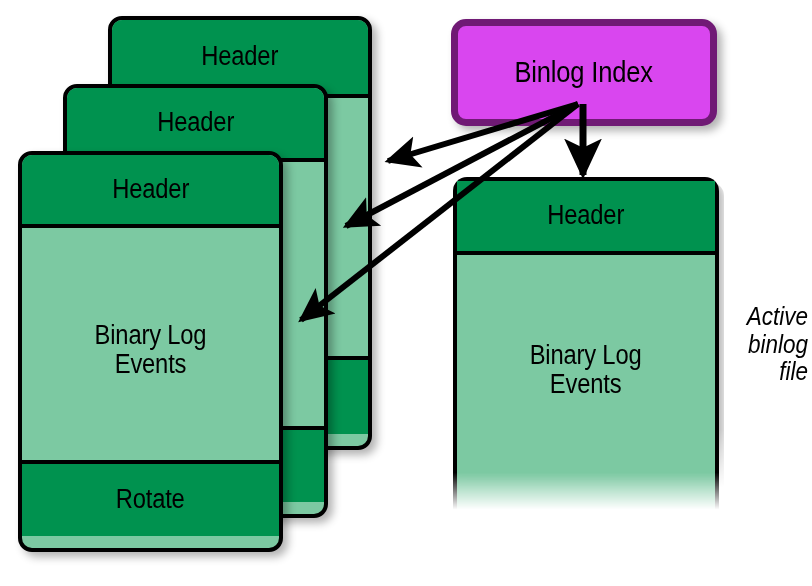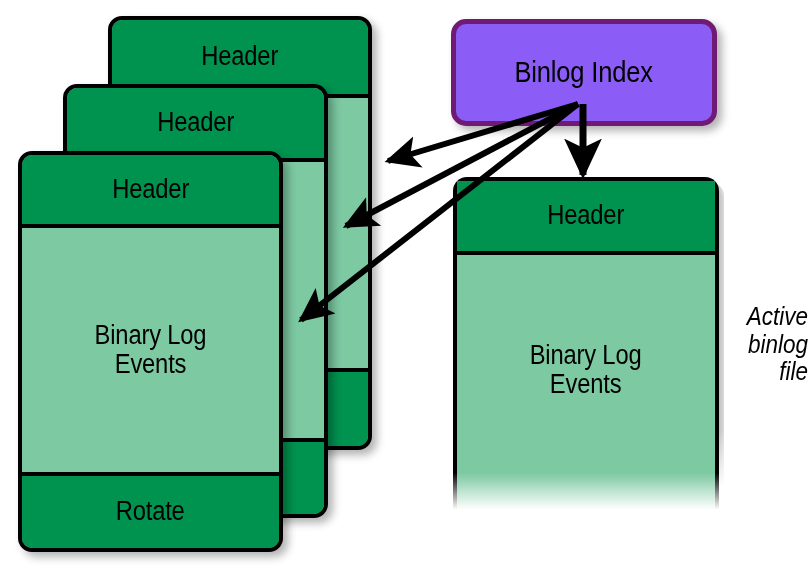--- a/index.html
+++ b/index.html
@@ -34,21 +34,21 @@
     background: #00924F;
     display: flex;
     align-items: center;
     justify-content: center;
   }
   .card .band.top {
     top: 0;
     border-bottom: 4px solid #000000;
   }
   .card .band.bottom {
-    bottom: 0;
+    bottom: 12px;
     border-top: 4px solid #000000;
     margin-top: 36px;
   }
   .card .body {
     position: absolute;
     left: 0;
     right: 0;
     display: flex;
     align-items: center;
     justify-content: center;
@@ -70,23 +70,23 @@
   .label.blue  { font-size: 29px; }
 
   
   #binlog-index {
     position: absolute;
     left: 451px;
     top: 19px;
     width: 266px;
     height: 107px;
     box-sizing: border-box;
-    border: 5px solid #701a75;
+    border: 7px solid #701a75;
     border-radius: 15px;
-    background: #8b5cf6;
+    background: #d946ef;
     display: flex;
     align-items: center;
     justify-content: center;
     box-shadow: 5px 5px 9px rgba(0,0,0,0.30);
   }
 
   
   #active-file {
     position: absolute;
     left: 453px;

